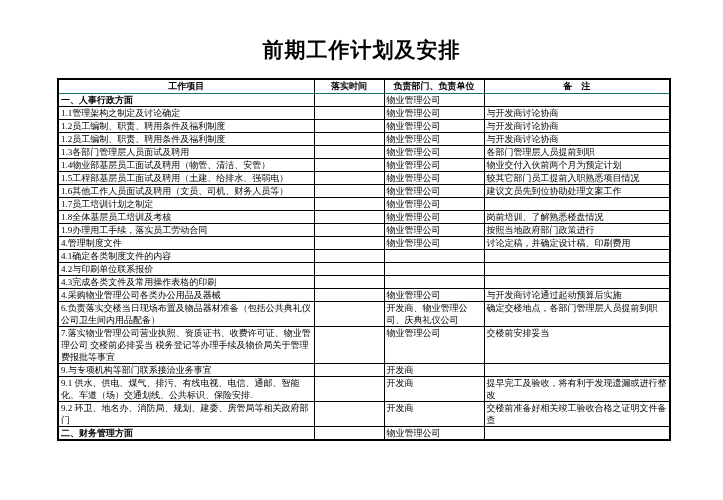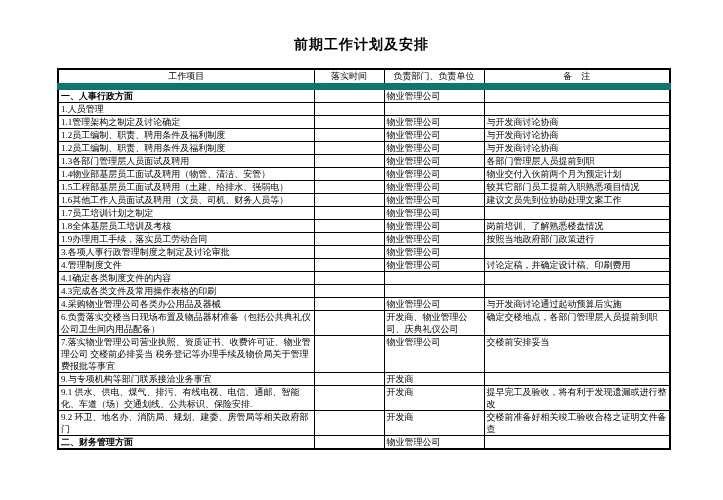--- a/index.html
+++ b/index.html
@@ -14,44 +14,44 @@
     background: #ffffff;
     font-family: "Liberation Serif", "DejaVu Serif", serif;
     color: #000;
     overflow: hidden;
   }
   .doc-title {
     margin: 0;
     padding-top: 36px;
     padding-bottom: 14px;
     text-align: center;
-    font-size: 14px;
+    font-size: 21px;
     font-weight: bold;
     letter-spacing: 1px;
   }
   table.plan-table {
     border-collapse: collapse;
     table-layout: fixed;
     margin-left: 57px;
     width: 612px;
     border: 2px solid #000;
   }
   .plan-table th, .plan-table td {
     border: 1px solid #000;
     font-size: 9px;
     line-height: 12px;
     padding: 0 2px;
     vertical-align: top;
     word-break: break-all;
   }
   .plan-table th {
     text-align: center;
-    font-weight: normal;
+    font-weight: bold;
     height: 13px;
-    border-bottom: 7px solid #0f766e;
+    border-bottom: 1px solid #0f766e;
   }
   .plan-table td {
     height: 12px;
     text-align: left;
   }
   .plan-table tr.section td:first-child {
     font-weight: bold;
   }
 </style>
 </head>
@@ -76,26 +76,20 @@
       </tr>
     </thead>
     <tbody>
         <tr class="section">
           <td>一、人事行政方面</td>
           <td></td>
           <td>物业管理公司</td>
           <td></td>
         </tr>
         <tr>
-          <td>1.人员管理</td>
-          <td></td>
-          <td></td>
-          <td></td>
-        </tr>
-        <tr>
           <td>1.1管理架构之制定及讨论确定</td>
           <td></td>
           <td>物业管理公司</td>
           <td>与开发商讨论协商</td>
         </tr>
         <tr>
           <td>1.2员工编制、职责、聘用条件及福利制度</td>
           <td></td>
           <td>物业管理公司</td>
           <td>与开发商讨论协商</td>
@@ -142,33 +136,33 @@
           <td>物业管理公司</td>
           <td>岗前培训、了解熟悉楼盘情况</td>
         </tr>
         <tr>
           <td>1.9办理用工手续，落实员工劳动合同</td>
           <td></td>
           <td>物业管理公司</td>
           <td>按照当地政府部门政策进行</td>
         </tr>
         <tr>
-          <td>3.各项人事行政管理制度之制定及讨论审批</td>
-          <td></td>
-          <td>物业管理公司</td>
-          <td></td>
-        </tr>
-        <tr>
           <td>4.管理制度文件</td>
           <td></td>
           <td>物业管理公司</td>
           <td>讨论定稿，并确定设计稿、印刷费用</td>
         </tr>
         <tr>
           <td>4.1确定各类制度文件的内容</td>
+          <td></td>
+          <td></td>
+          <td></td>
+        </tr>
+        <tr>
+          <td>4.2与印刷单位联系报价</td>
           <td></td>
           <td></td>
           <td></td>
         </tr>
         <tr>
           <td>4.3完成各类文件及常用操作表格的印刷</td>
           <td></td>
           <td></td>
           <td></td>
         </tr>

